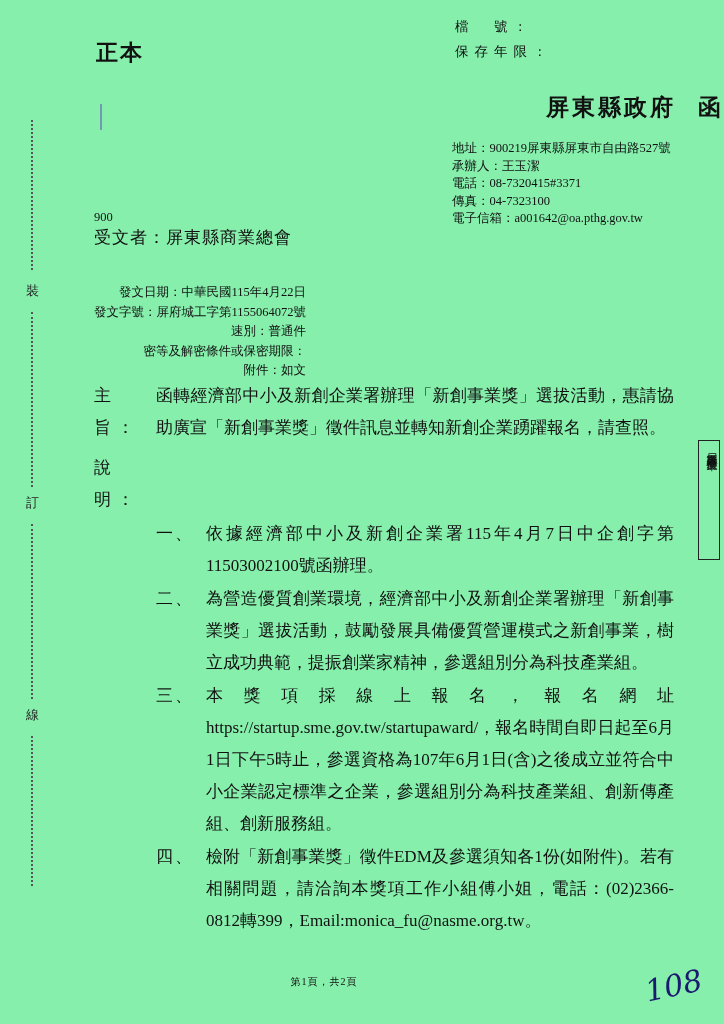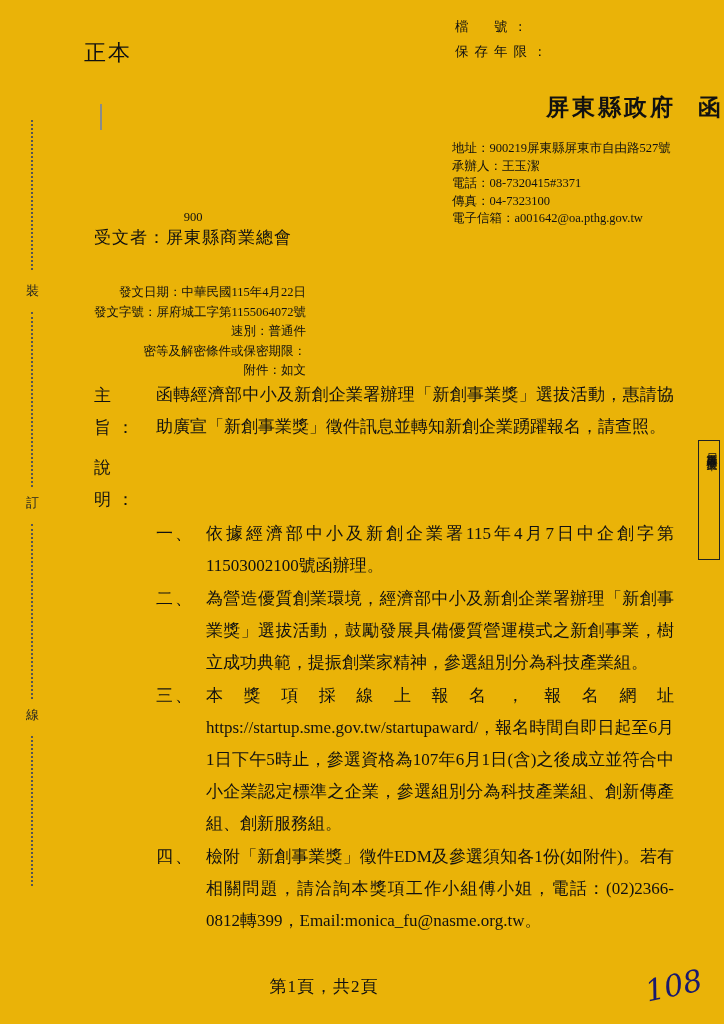--- a/index.html
+++ b/index.html
@@ -12,21 +12,21 @@
     height: 1024px;
     position: relative;
     font-family: "Liberation Serif", "DejaVu Serif", serif;
     color: #111;
     overflow: hidden;
   }
   .page {
     position: relative;
     width: 724px;
     height: 1024px;
-    background: #eab308;
+    background: #86efac;
   }
 
   
   .archive-block {
     position: absolute;
     left: 455px;
     top: 14px;
     font-size: 13.5px;
     line-height: 25px;
     letter-spacing: 0.5px;
@@ -35,24 +35,24 @@
     white-space: nowrap;
   }
   .archive-label {
     display: inline-block;
     letter-spacing: 6px;
   }
 
   
   .copy-mark {
     position: absolute;
-    left: 84px;
+    left: 96px;
     top: 38px;
     font-size: 22px;
-    font-weight: normal;
+    font-weight: bold;
     letter-spacing: 2px;
   }
 
   
   .doc-title {
     position: absolute;
     left: 0;
     top: 92px;
     width: 724px;
     text-align: right;
@@ -75,21 +75,20 @@
     white-space: nowrap;
   }
 
   
   .recipient-block {
     position: absolute;
     left: 94px;
     top: 208px;
     font-size: 12.5px;
     line-height: 18px;
-    text-align: center;
   }
   .recipient-line-big {
     font-size: 17px;
     font-weight: normal;
     letter-spacing: 1px;
     margin-top: 3px;
   }
 
   
   .meta-block {
@@ -120,21 +119,20 @@
     font-weight: normal;
     letter-spacing: 6px;
   }
   .sec-body {
     flex: 1;
   }
   .sec-body p {
     margin: 0;
     text-align: justify;
     text-justify: inter-ideograph;
-    font-family: Liberation Mono, monospace;
   }
   .items {
     margin-top: 2px;
   }
   .item {
     display: flex;
     margin-bottom: 1px;
   }
   .item-num {
     width: 50px;
@@ -148,21 +146,21 @@
     text-justify: inter-ideograph;
   }
 
   
   .footer {
     position: absolute;
     left: 0;
     top: 975px;
     width: 648px;
     text-align: center;
-    font-size: 17px;
+    font-size: 10px;
     letter-spacing: 1px;
   }
 
   
   .bind-mark {
     position: absolute;
     left: 26px;
     font-size: 13px;
     letter-spacing: 1px;
     color: #222;

